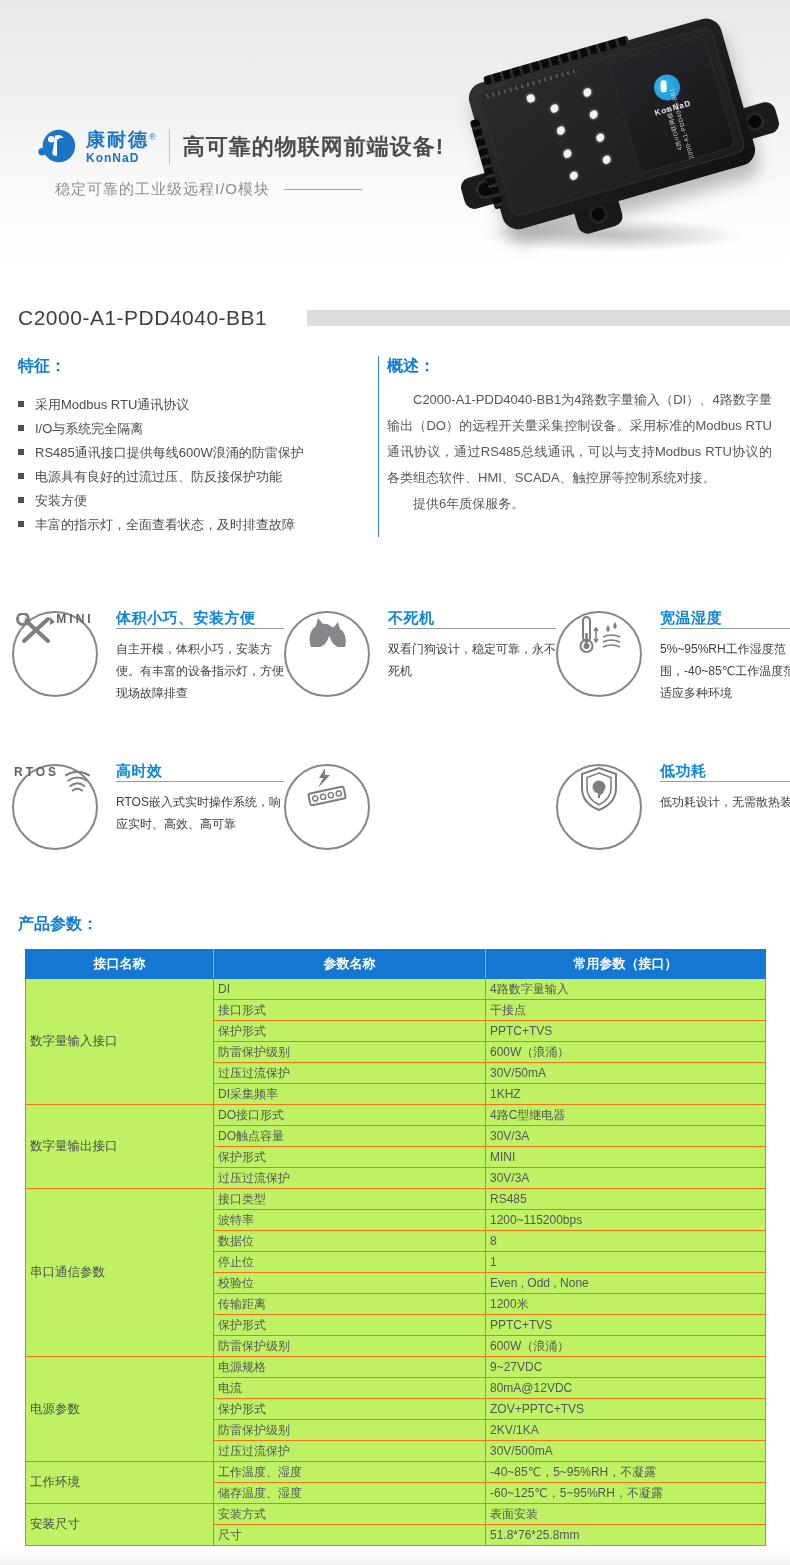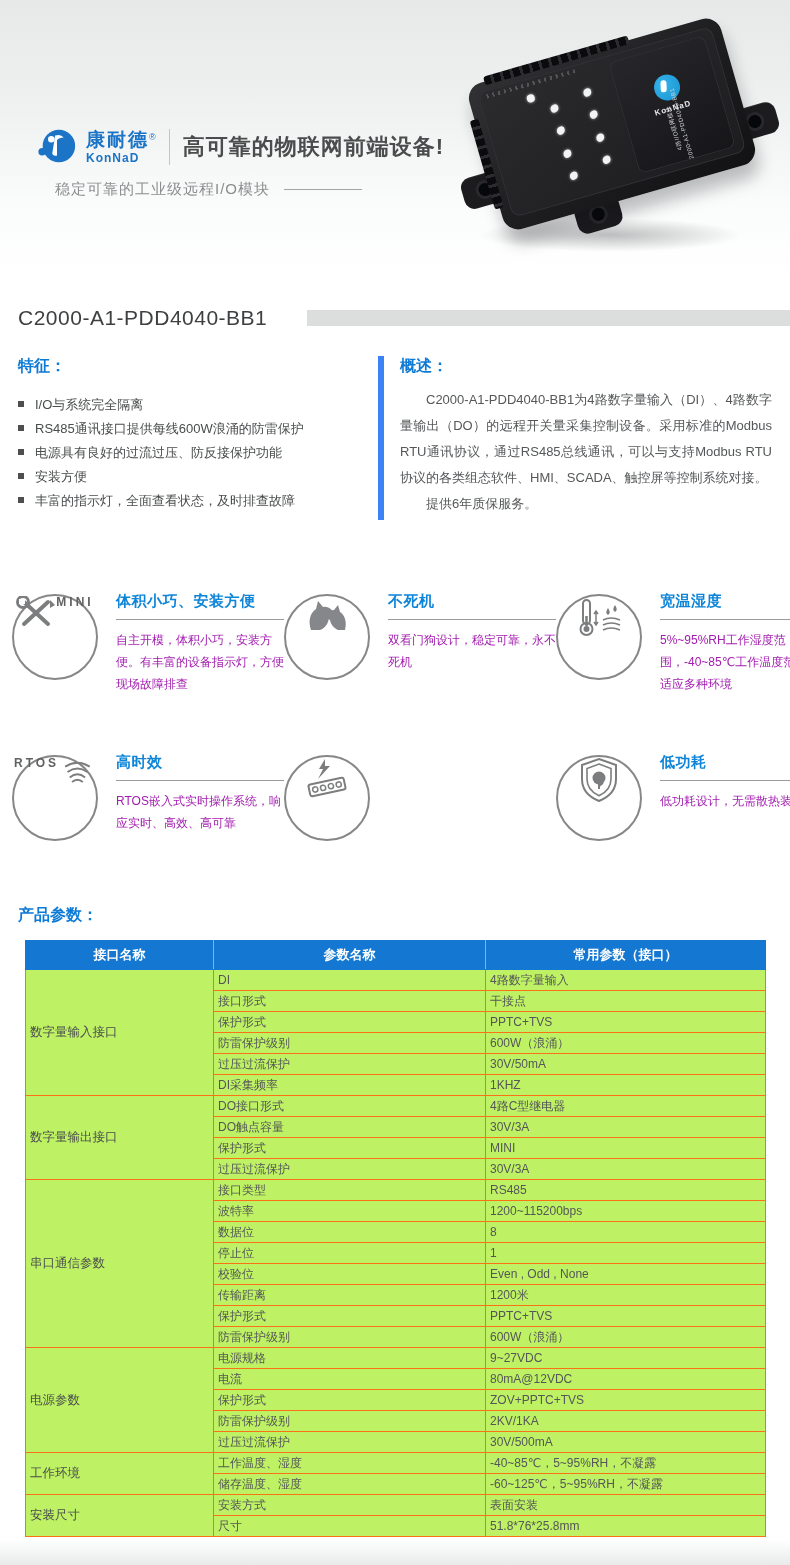--- a/index.html
+++ b/index.html
@@ -63,40 +63,40 @@
     letter-spacing:.5px; text-align:center; line-height:9px; }
 
   
   .title-row { margin:36px 0 0 18px; display:flex; align-items:center; }
   .model-title { font-size:21px; color:#3d3f40; letter-spacing:.5px; }
   .title-bar { flex:1; height:16px; background:#dcdddd; margin-left:40px; }
 
   
   .cols { display:flex; margin:26px 18px 0 18px; min-height:164px; }
   .col-left { width:360px; padding-right:14px; }
-  .col-right { flex:1; border-left:6px solid #3b82f6; padding-left:16px; }
+  .col-right { flex:1; border-left:1px solid #3b82f6; padding-left:8px; }
   .section-head { color:#0d7ad6; font-size:16px; font-weight:bold; }
   .feature-list { list-style:none; margin-top:16px; }
   .feature-list li { font-size:13px; color:#4a4c4d; line-height:24px; }
   .feature-list li::before { content:""; display:inline-block; width:6px; height:6px;
     background:#4c4e4f; margin-right:11px; vertical-align:2px; }
   .overview-body { margin-top:10px; }
   .overview-body p { font-size:13px; color:#555759; line-height:26px; text-indent:2em; text-align:justify; }
 
   
   .highlights { display:grid; grid-template-columns:1fr 1fr 1fr; margin:72px 10px 0 12px; row-gap:58px; }
   .hl-card { display:flex; align-items:flex-start; }
   .hl-circle { width:86px; height:86px; border:2px solid #868788; border-radius:50%; flex:0 0 86px;
     display:flex; flex-direction:row; align-items:flex-start; justify-content:center; color:#7c7d7e; margin-top:2px; }
   .hl-badge { font-size:12px; font-weight:bold; letter-spacing:3px; color:#606162; line-height:12px; }
   .hl-card.badge-top .hl-badge { order:-1; }
   .hl-text { margin-left:18px; width:168px; }
-  .hl-title { color:#0e85d8; font-size:15px; font-weight:bold; padding-bottom:8px;
+  .hl-title { color:#0e85d8; font-size:15px; font-weight:bold; padding-bottom:0;
     border-bottom:1px solid #9a9b9c; margin-bottom:9px; letter-spacing:.5px; }
-  .hl-desc { font-size:12px; color:#a21caf; line-height:22px; }
+  .hl-desc { font-size:12px; color:#404040; line-height:22px; }
   .hl-icon { display:block; }
 
   
   .params-head { margin:64px 0 14px 18px; }
   table.params { width:740px; margin:0 25px; border-collapse:collapse; table-layout:fixed; }
   table.params col.c1 { width:188px; } table.params col.c2 { width:272px; } table.params col.c3 { width:280px; }
   table.params th { background:#1478d2; color:#ffffff; font-size:13px; font-weight:bold; height:29px;
     border:1px solid #1478d2; border-right:1px solid rgba(255,255,255,.45); }
   table.params th:last-child { border-right:1px solid #1478d2; }
   table.params td { border:1px solid #f97316; font-size:12px; color:#545658; text-align:left;
@@ -166,20 +166,21 @@
 
 <div class="title-row">
   <div class="model-title">C2000-A1-PDD4040-BB1</div>
   <div class="title-bar"></div>
 </div>
 
 <div class="cols">
   <div class="col-left">
     <div class="section-head">特征：</div>
     <ul class="feature-list">
+      <li>采用Modbus RTU通讯协议</li>
       <li>I/O与系统完全隔离</li>
       <li>RS485通讯接口提供每线600W浪涌的防雷保护</li>
       <li>电源具有良好的过流过压、防反接保护功能</li>
       <li>安装方便</li>
       <li>丰富的指示灯，全面查看状态，及时排查故障</li>
     </ul>
   </div>
   <div class="col-right">
     <div class="section-head">概述：</div>
     <div class="overview-body">

